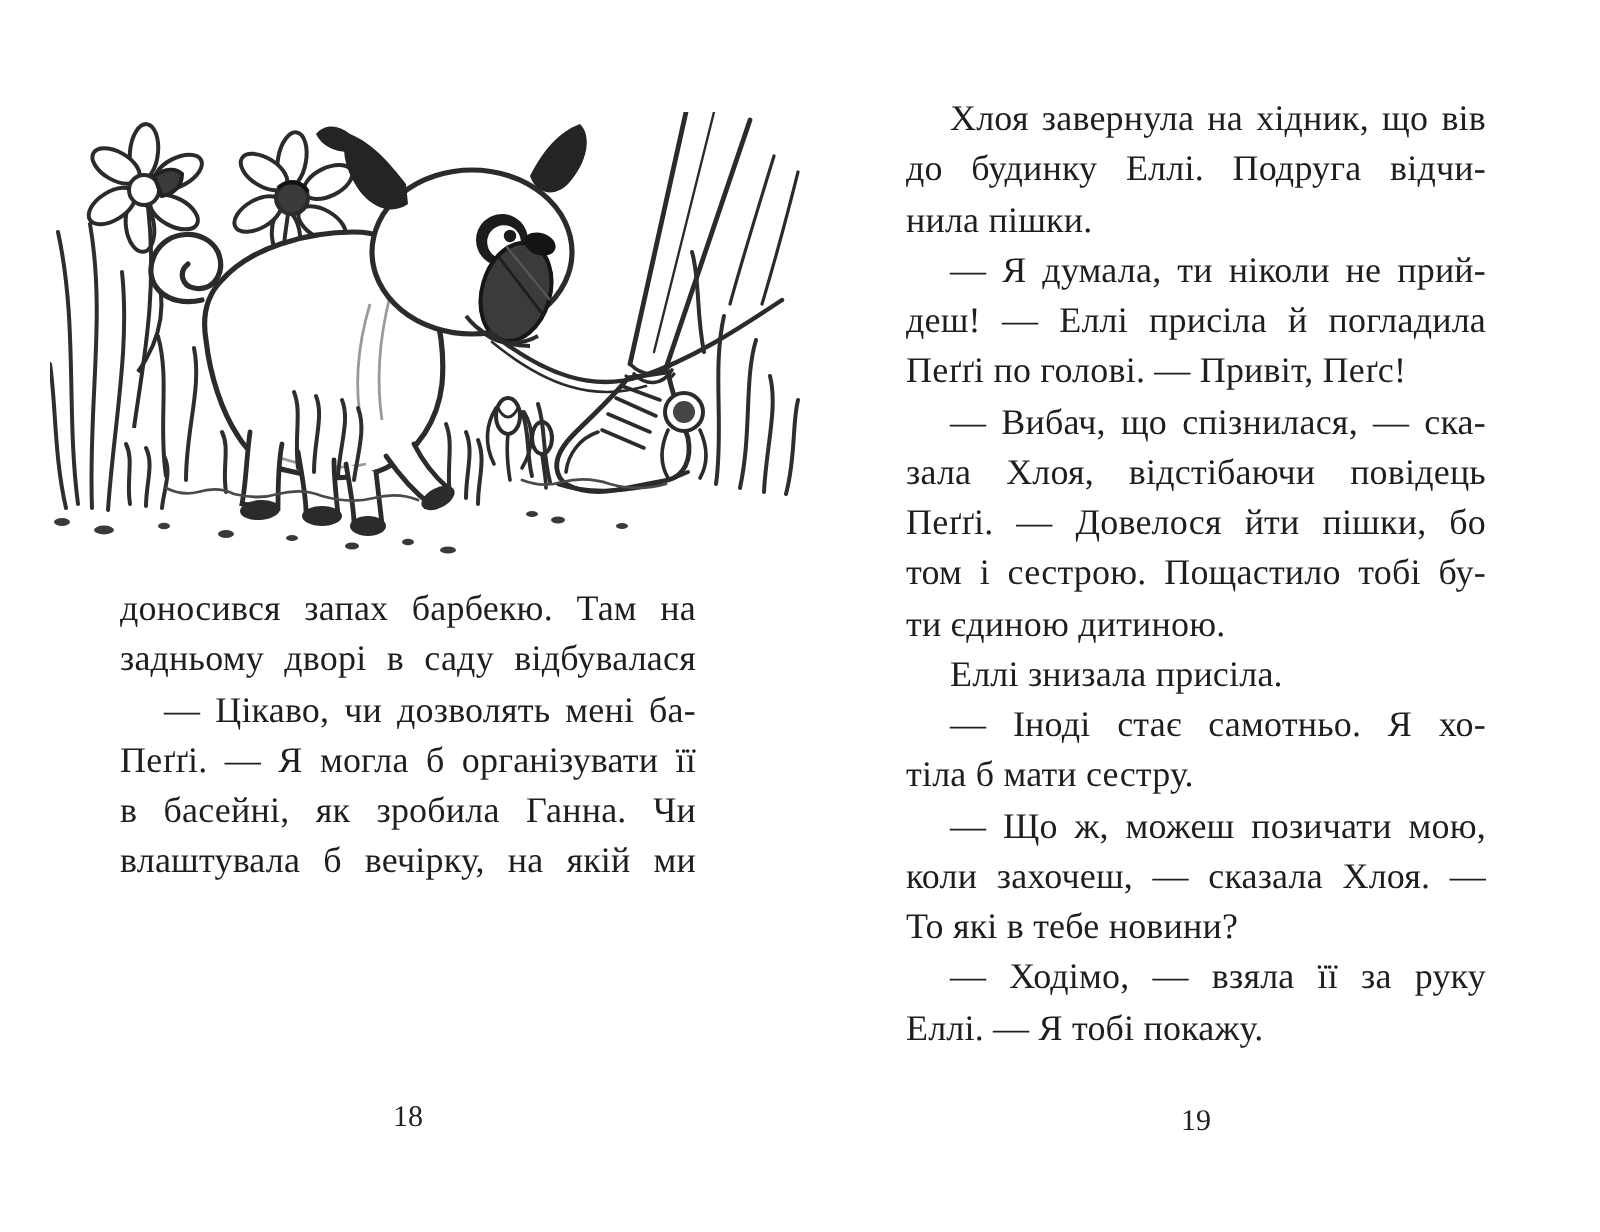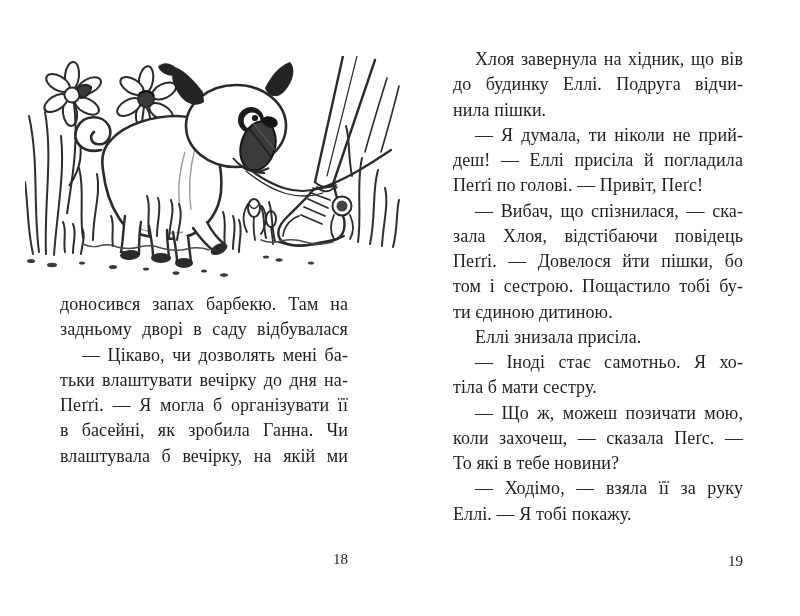--- a/index.html
+++ b/index.html
@@ -7,21 +7,21 @@
     width:800px;height:616px;position:relative;overflow:hidden;
     background:#ffffff;color:#1e1e1e;
     font-family:"Liberation Serif","DejaVu Serif",serif;
   }
   .col{position:absolute;font-size:18px;line-height:25.25px;letter-spacing:.1px}
   .ln{text-align:justify;text-align-last:justify;-moz-text-align-last:justify;white-space:normal}
   .ln.e{text-align-last:left;-moz-text-align-last:left}
   .ln.in{text-indent:22px}
   #col-left{left:60px;top:292px;width:288px}
   #col-right{left:453px;top:47px;width:290px}
-  .pageno{position:absolute;font-size:15px;text-align:right;color:#222}
+  .pageno{position:absolute;font-size:15px;text-align:center;color:#222}
   #pn-left{left:60px;top:551px;width:288px}
   #pn-right{left:453px;top:553px;width:290px}
   #illus{position:absolute;left:25px;top:56px;width:375px;height:234px}
   #illus svg{display:block;width:100%;height:100%}
 </style>
 </head>
 <body>
 
 <figure id="illus" style="margin:0">
   <svg viewBox="0 0 375 234" xmlns="http://www.w3.org/2000/svg">
@@ -192,21 +192,20 @@
       <ellipse cx="254" cy="204" rx="3.5" ry="1.7"></ellipse>
       <ellipse cx="286" cy="207" rx="3" ry="1.5"></ellipse>
     </g>
   </svg>
 </figure>
 
 <div class="col" id="col-left">
   <div class="ln">доносився запах барбекю. Там на</div>
   <div class="ln">задньому дворі в саду відбувалася</div>
   <div class="ln in">— Цікаво, чи дозволять мені ба-</div>
-  <div class="ln">тьки влаштувати вечірку до дня на-</div>
   <div class="ln">Пеґґі. — Я могла б організувати її</div>
   <div class="ln">в басейні, як зробила Ганна. Чи</div>
   <div class="ln">влаштувала б вечірку, на якій ми</div>
 </div>
 
 <div class="col" id="col-right">
   <div class="ln in">Хлоя завернула на хідник, що вів</div>
   <div class="ln">до будинку Еллі. Подруга відчи-</div>
   <div class="ln e">нила пішки.</div>
   <div class="ln in">— Я думала, ти ніколи не прий-</div>
@@ -214,20 +213,20 @@
   <div class="ln e">Пеґґі по голові. — Привіт, Пеґс!</div>
   <div class="ln in">— Вибач, що спізнилася, — ска-</div>
   <div class="ln">зала Хлоя, відстібаючи повідець</div>
   <div class="ln">Пеґґі. — Довелося йти пішки, бо</div>
   <div class="ln">том і сестрою. Пощастило тобі бу-</div>
   <div class="ln e">ти єдиною дитиною.</div>
   <div class="ln e in">Еллі знизала присіла.</div>
   <div class="ln in">— Іноді стає самотньо. Я хо-</div>
   <div class="ln e">тіла б мати сестру.</div>
   <div class="ln in">— Що ж, можеш позичати мою,</div>
-  <div class="ln">коли захочеш, — сказала Пеґс. —</div>
+  <div class="ln">коли захочеш, — сказала Хлоя. —</div>
   <div class="ln e">То які в тебе новини?</div>
   <div class="ln in">— Ходімо, — взяла її за руку</div>
   <div class="ln e">Еллі. — Я тобі покажу.</div>
 </div>
 
 <div class="pageno" id="pn-left">18</div>
 <div class="pageno" id="pn-right">19</div>
 
 </body></html>

